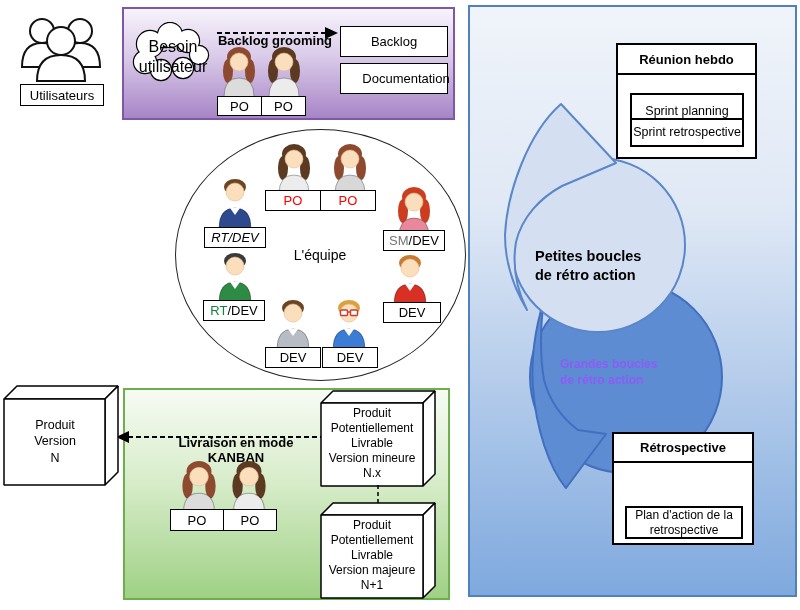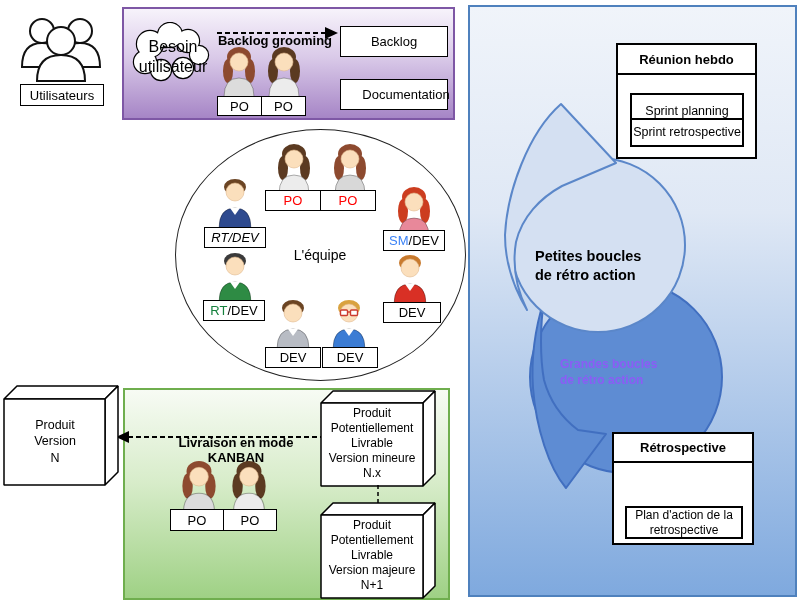--- a/index.html
+++ b/index.html
@@ -89,21 +89,21 @@
   <svg class="abs" style="left:128px;top:22px;width:88px;height:60px" viewBox="0 0 88 60">
       <use href="#cloud"></use>
     </svg>
   <div class="abs pre ctr" style="left:134px;top:37px;width:78px;font-size:16px;line-height:1.25;">Besoin
 utilisateur</div>
   <svg class="abs" style="left:214px;top:23px;width:126px;height:20px" viewBox="0 0 126 20">
     <line x1="3" y1="10" x2="112" y2="10" stroke="#000" stroke-width="1.8" stroke-dasharray="5,3"></line>
     <polygon points="124,10 111,4 111,16" fill="#000"></polygon>
   </svg>
   <div class="abs lbl" style="left:340px;top:26px;width:108px;height:31px;border-width:1.5px;">Backlog</div>
-  <div class="abs lbl" style="left:340px;top:79px;width:108px;height:31px;border-width:1.5px;padding-left:24px;">Documentation</div>
+  <div class="abs lbl" style="left:340px;top:63px;width:108px;height:31px;border-width:1.5px;padding-left:24px;">Documentation</div>
   <svg class="abs" style="left:217px;top:45px;width:44px;height:52px;--hair:#8d4a2f;--shirt:#dcdcdc" viewBox="0 0 44 52">
       <use href="#p-female"></use>
     </svg>
   <svg class="abs" style="left:262px;top:45px;width:44px;height:52px;--hair:#5b3a21;--shirt:#ececec" viewBox="0 0 44 52">
       <use href="#p-female"></use>
     </svg>
   <div class="abs" style="left:217px;top:96px;">
     <div class="lbl" style="width:45px;height:20px;float:left;">PO</div>
     <div class="lbl" style="width:45px;height:20px;float:left;margin-left:-1px;">PO</div>
   </div>
@@ -157,21 +157,21 @@
 
   <svg class="abs" style="left:213px;top:176px;width:44px;height:52px;--hair:#6b4423;--shirt:#2e4a8f" viewBox="0 0 44 52">
       <use href="#p-male"></use>
     </svg>
   <div class="abs lbl" style="left:204px;top:227px;width:62px;height:21px;font-style:italic;">RT/DEV</div>
 
   <svg class="abs" style="left:392px;top:185px;width:44px;height:52px;--hair:#cc3d1f;--shirt:#e8889a" viewBox="0 0 44 52">
       <use href="#p-female"></use>
     </svg>
   <div class="abs lbl" style="left:383px;top:230px;width:62px;height:21px;">
-    <span style="color:#3b82f6">SM</span>
+    <span style="color:#737373">SM</span>
       <span>/DEV</span>
   </div>
 
   <svg class="abs" style="left:213px;top:250px;width:44px;height:52px;--hair:#3a3a3a;--shirt:#2e8b44" viewBox="0 0 44 52">
       <use href="#p-male"></use>
     </svg>
   <div class="abs lbl" style="left:203px;top:300px;width:62px;height:21px;">
     <span style="color:#15803d">RT</span>
       <span>/DEV</span>
   </div>

